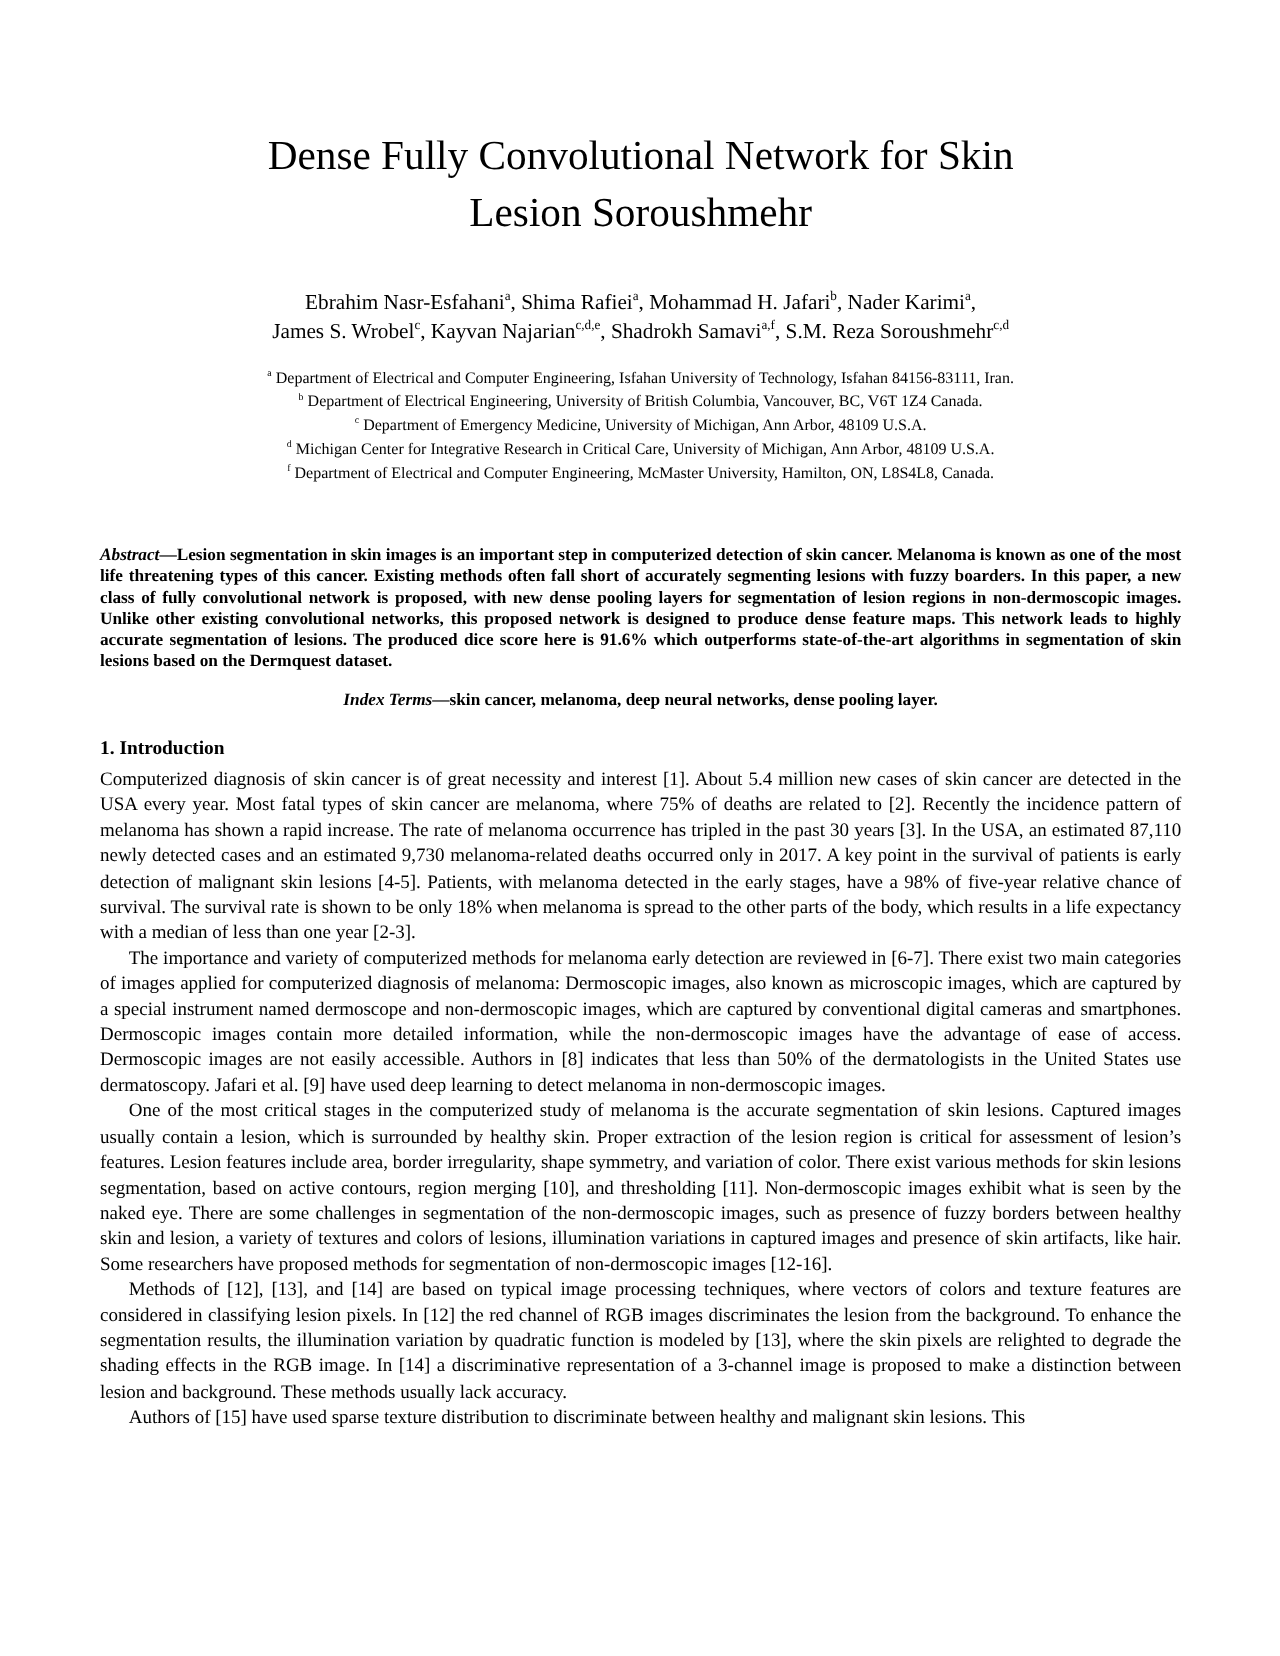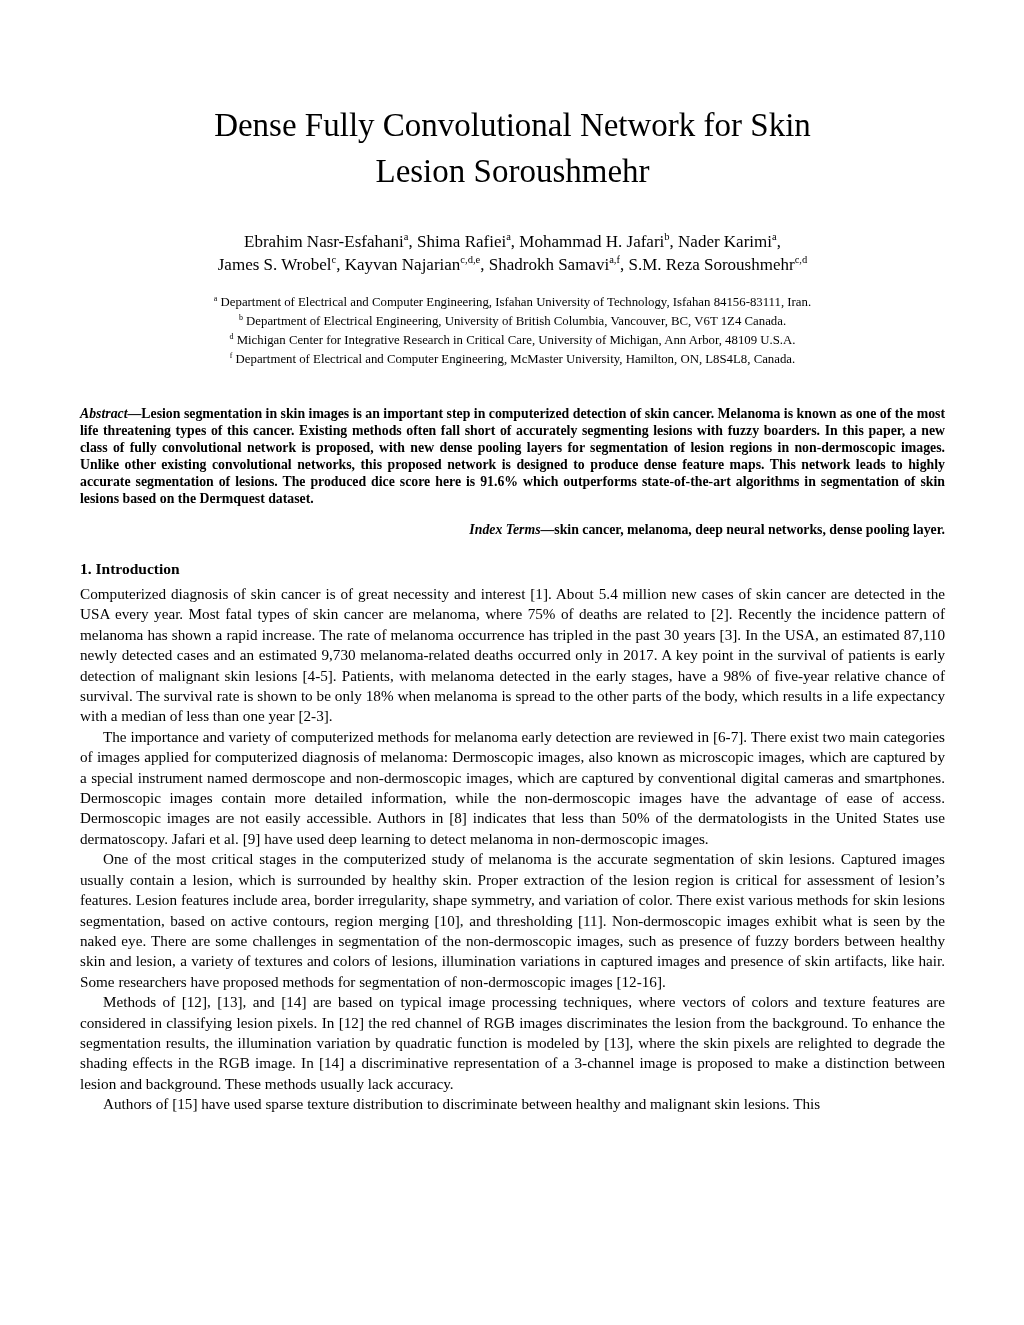--- a/index.html
+++ b/index.html
@@ -36,32 +36,32 @@
     line-height: 0;
     vertical-align: super;
   }
   .affiliations-block { margin: 14px; }
   .affil-line {
     text-align: center;
     font-size: 12.8px;
     line-height: 19px;
   }
   .abstract {
-    margin: 36px 0 0 0;
+    margin: 47px 0 0 0;
     font-size: 13.8px;
     font-weight: bold;
     line-height: 17px;
     text-align: justify;
   }
   .index-terms {
     margin: 14px 0 0 0;
     font-size: 13.8px;
     font-weight: bold;
     line-height: 17px;
-    text-align: right;
+    text-align: center;
   }
   .lead { font-style: italic; }
   .section-heading {
     margin: 22px 0 6px 0;
     font-size: 15.5px;
     font-weight: bold;
     text-align: left;
   }
   .body-text {
     font-size: 15.2px;
@@ -87,20 +87,21 @@
     <span class="author"><span>Ebrahim Nasr-Esfahani</span><sup>a</sup><span>, </span></span><span class="author"><span>Shima Rafiei</span><sup>a</sup><span>, </span></span><span class="author"><span>Mohammad H. Jafari</span><sup>b</sup><span>, </span></span><span class="author"><span>Nader Karimi</span><sup>a</sup><span>,</span></span></div>
     <div class="authors-line">
       
     <span class="author"><span>James S. Wrobel</span><sup>c</sup><span>, </span></span><span class="author"><span>Kayvan Najarian</span><sup>c,d,e</sup><span>, </span></span><span class="author"><span>Shadrokh Samavi</span><sup>a,f</sup><span>, </span></span><span class="author"><span>S.M. Reza Soroushmehr</span><sup>c,d</sup><span></span></span></div>
   </div>
 
   <div class="affiliations-block">
 
   <div class="affil-line"><sup>a</sup> <span>Department of Electrical and Computer Engineering, Isfahan University of Technology, Isfahan 84156-83111, Iran.</span></div>
       <div class="affil-line"><sup>b</sup> <span>Department of Electrical Engineering, University of British Columbia, Vancouver, BC, V6T 1Z4 Canada.</span></div>
+      <div class="affil-line"><sup>c</sup> <span>Department of Emergency Medicine, University of Michigan, Ann Arbor, 48109 U.S.A.</span></div>
       <div class="affil-line"><sup>d</sup> <span>Michigan Center for Integrative Research in Critical Care, University of Michigan, Ann Arbor, 48109 U.S.A.</span></div>
       <div class="affil-line"><sup>f</sup> <span>Department of Electrical and Computer Engineering, McMaster University, Hamilton, ON, L8S4L8, Canada.</span></div>
     </div>
 
   <p class="abstract"><span class="lead">Abstract</span><span>—Lesion segmentation in skin images is an important step in computerized detection of skin cancer. Melanoma is known as one of the most life threatening types of this cancer. Existing methods often fall short of accurately segmenting lesions with fuzzy boarders. In this paper, a new class of fully convolutional network is proposed, with new dense pooling layers for segmentation of lesion regions in non-dermoscopic images. Unlike other existing convolutional networks, this proposed network is designed to produce dense feature maps. This network leads to highly accurate segmentation of lesions. The produced dice score here is 91.6% which outperforms state-of-the-art algorithms in segmentation of skin lesions based on the Dermquest dataset.</span></p>
 
   <p class="index-terms"><span class="lead">Index Terms</span><span>—skin cancer, melanoma, deep neural networks, dense pooling layer.</span></p>
 
   <h2 class="section-heading">1. Introduction</h2>
 

